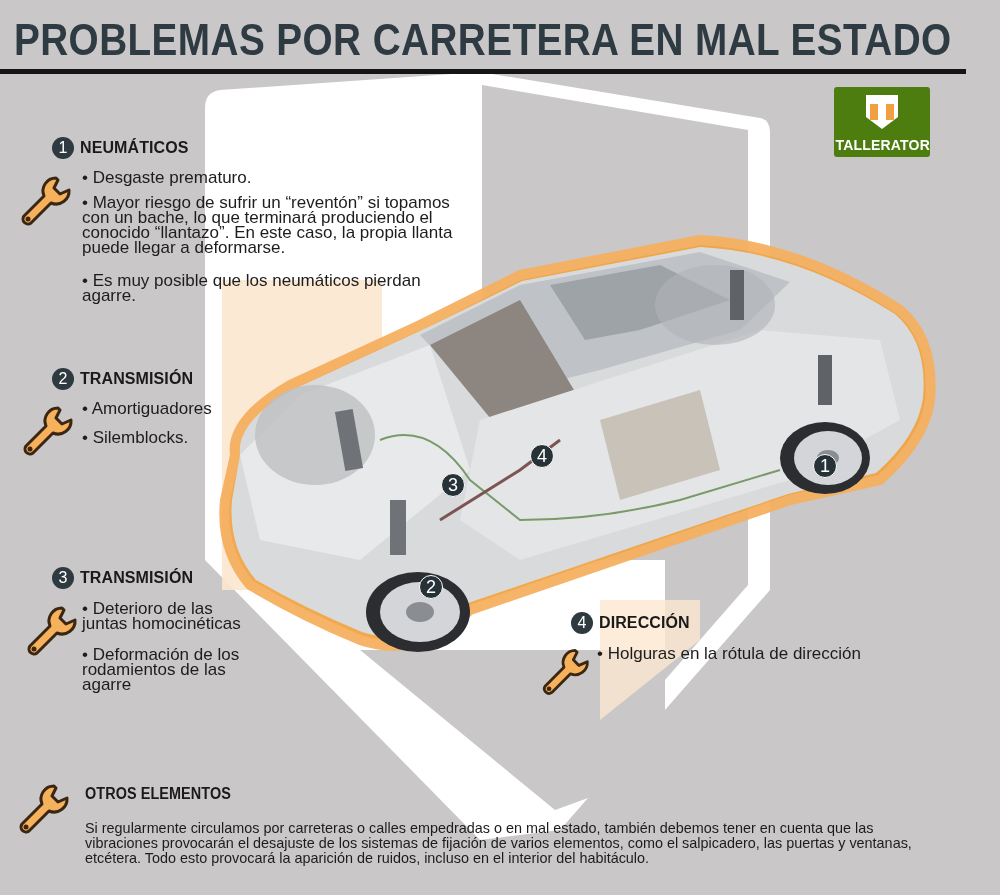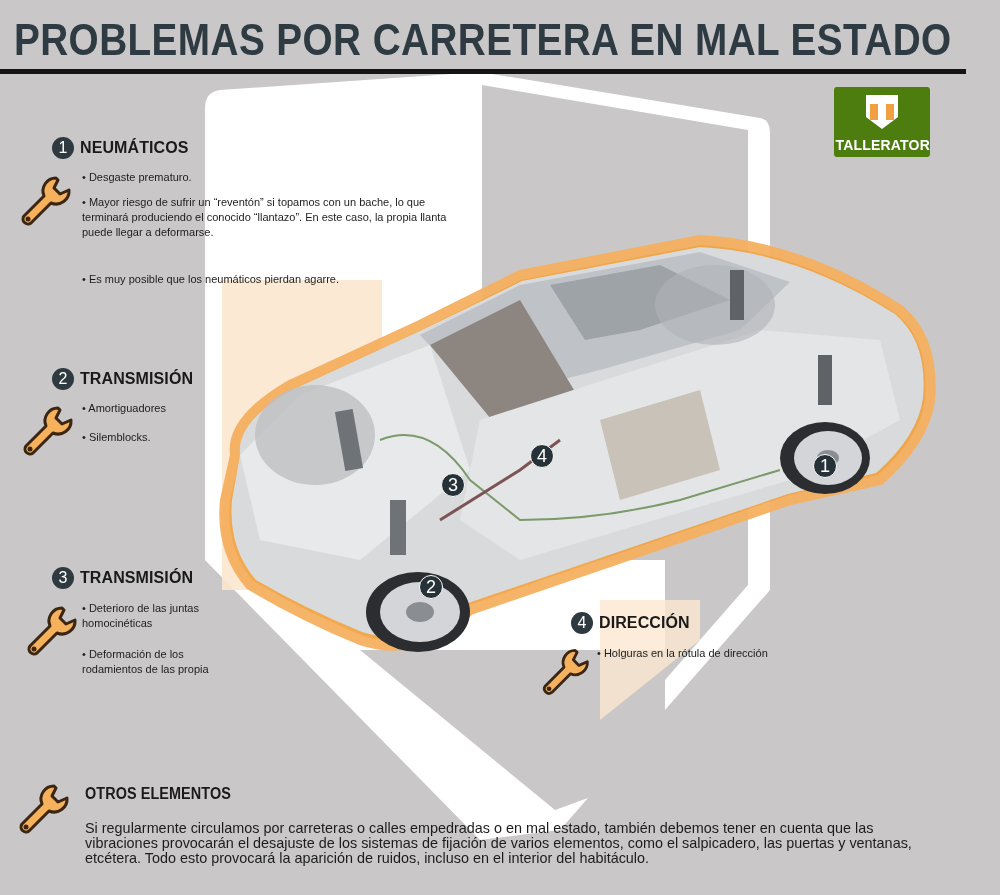--- a/index.html
+++ b/index.html
@@ -20,21 +20,21 @@
   .logo svg { position:absolute; top:6px; left:30px; }
   .logo-text { color:#fff; font-size:14px; font-weight:bold; letter-spacing:0.2px; }
   .section { position:absolute; }
   .sec-head { display:flex; align-items:center; gap:6px; }
   .badge {
     width:22px; height:22px; border-radius:50%; background:#2e3a40; color:#fff;
     display:flex; align-items:center; justify-content:center; font-size:16px; line-height:1;
   }
   .sec-title { font-weight:bold; font-size:16px; color:#1a1a1a; letter-spacing:0.1px; }
   .wrench { position:absolute; }
-  .item { font-size:11px; line-height:15px; color:#1d1d1d; margin-top:11px; }
+  .item { font-size:17px; line-height:15px; color:#1d1d1d; margin-top:11px; }
   .item::before { content:"• "; }
   .car-badge {
     position:absolute; width:24px; height:24px; border-radius:50%; background:#263238;
     color:#fff; font-size:18px; display:flex; align-items:center; justify-content:center; border:1px solid #fff;
   }
   .other-text { font-size:15px; line-height:15px; color:#1c1c1c; width:900px; }
 </style>
 </head>
 <body>
 
@@ -96,21 +96,21 @@
 </div>
 
 <div class="section" style="left:52px; top:137px; width:420px;">
   <div class="sec-head">
     <span class="badge">1</span>
     <span class="sec-title">NEUMÁTICOS</span>
   </div>
   <div style="margin-left:30px;">
     <div class="item">Desgaste prematuro.</div>
     <div class="item" style="width:380px; margin-top:10px;">Mayor riesgo de sufrir un “reventón” si topamos con un bache, lo que terminará produciendo el conocido “llantazo”. En este caso, la propia llanta puede llegar a deformarse.</div>
-    <div class="item" style="width:370px; margin-top:32px;">Es muy posible que los neumáticos pierdan agarre.</div>
+    <div class="item" style="width:370px; margin-top:18px;">Es muy posible que los neumáticos pierdan agarre.</div>
   </div>
 </div>
 <svg class="wrench" style="left:14px; top:170px;" width="60" height="60" viewBox="0 0 60 60">
   <path d="M42 8 A13 13 0 0 0 30 26 L10 46 A5 5 0 0 0 17 53 L37 33 A13 13 0 0 0 55 20 L46 24 L40 18 L44 10 Z" fill="#f6b15c" stroke="#3a2612" stroke-width="3" stroke-linejoin="round"></path>
   <circle cx="14" cy="49" r="2.5" fill="#3a2612"></circle>
 </svg>
 
 <div class="section" style="left:52px; top:368px; width:230px;">
   <div class="sec-head">
     <span class="badge">2</span>
@@ -126,21 +126,21 @@
   <circle cx="14" cy="49" r="2.5" fill="#3a2612"></circle>
 </svg>
 
 <div class="section" style="left:52px; top:567px; width:200px;">
   <div class="sec-head">
     <span class="badge">3</span>
     <span class="sec-title">TRANSMISIÓN</span>
   </div>
   <div style="margin-left:30px;">
     <div class="item" style="width:160px; margin-top:12px;">Deterioro de las juntas homocinéticas</div>
-    <div class="item" style="width:160px; margin-top:16px;">Deformación de los rodamientos de las propia</div>
+    <div class="item" style="width:160px; margin-top:16px;">Deformación de los rodamientos de las agarre</div>
   </div>
 </div>
 <svg class="wrench" style="left:20px; top:600px;" width="60" height="60" viewBox="0 0 60 60">
   <path d="M42 8 A13 13 0 0 0 30 26 L10 46 A5 5 0 0 0 17 53 L37 33 A13 13 0 0 0 55 20 L46 24 L40 18 L44 10 Z" fill="#f6b15c" stroke="#3a2612" stroke-width="3" stroke-linejoin="round"></path>
   <circle cx="14" cy="49" r="2.5" fill="#3a2612"></circle>
 </svg>
 
 <div class="section" style="left:571px; top:612px; width:380px;">
   <div class="sec-head">
     <span class="badge">4</span>

